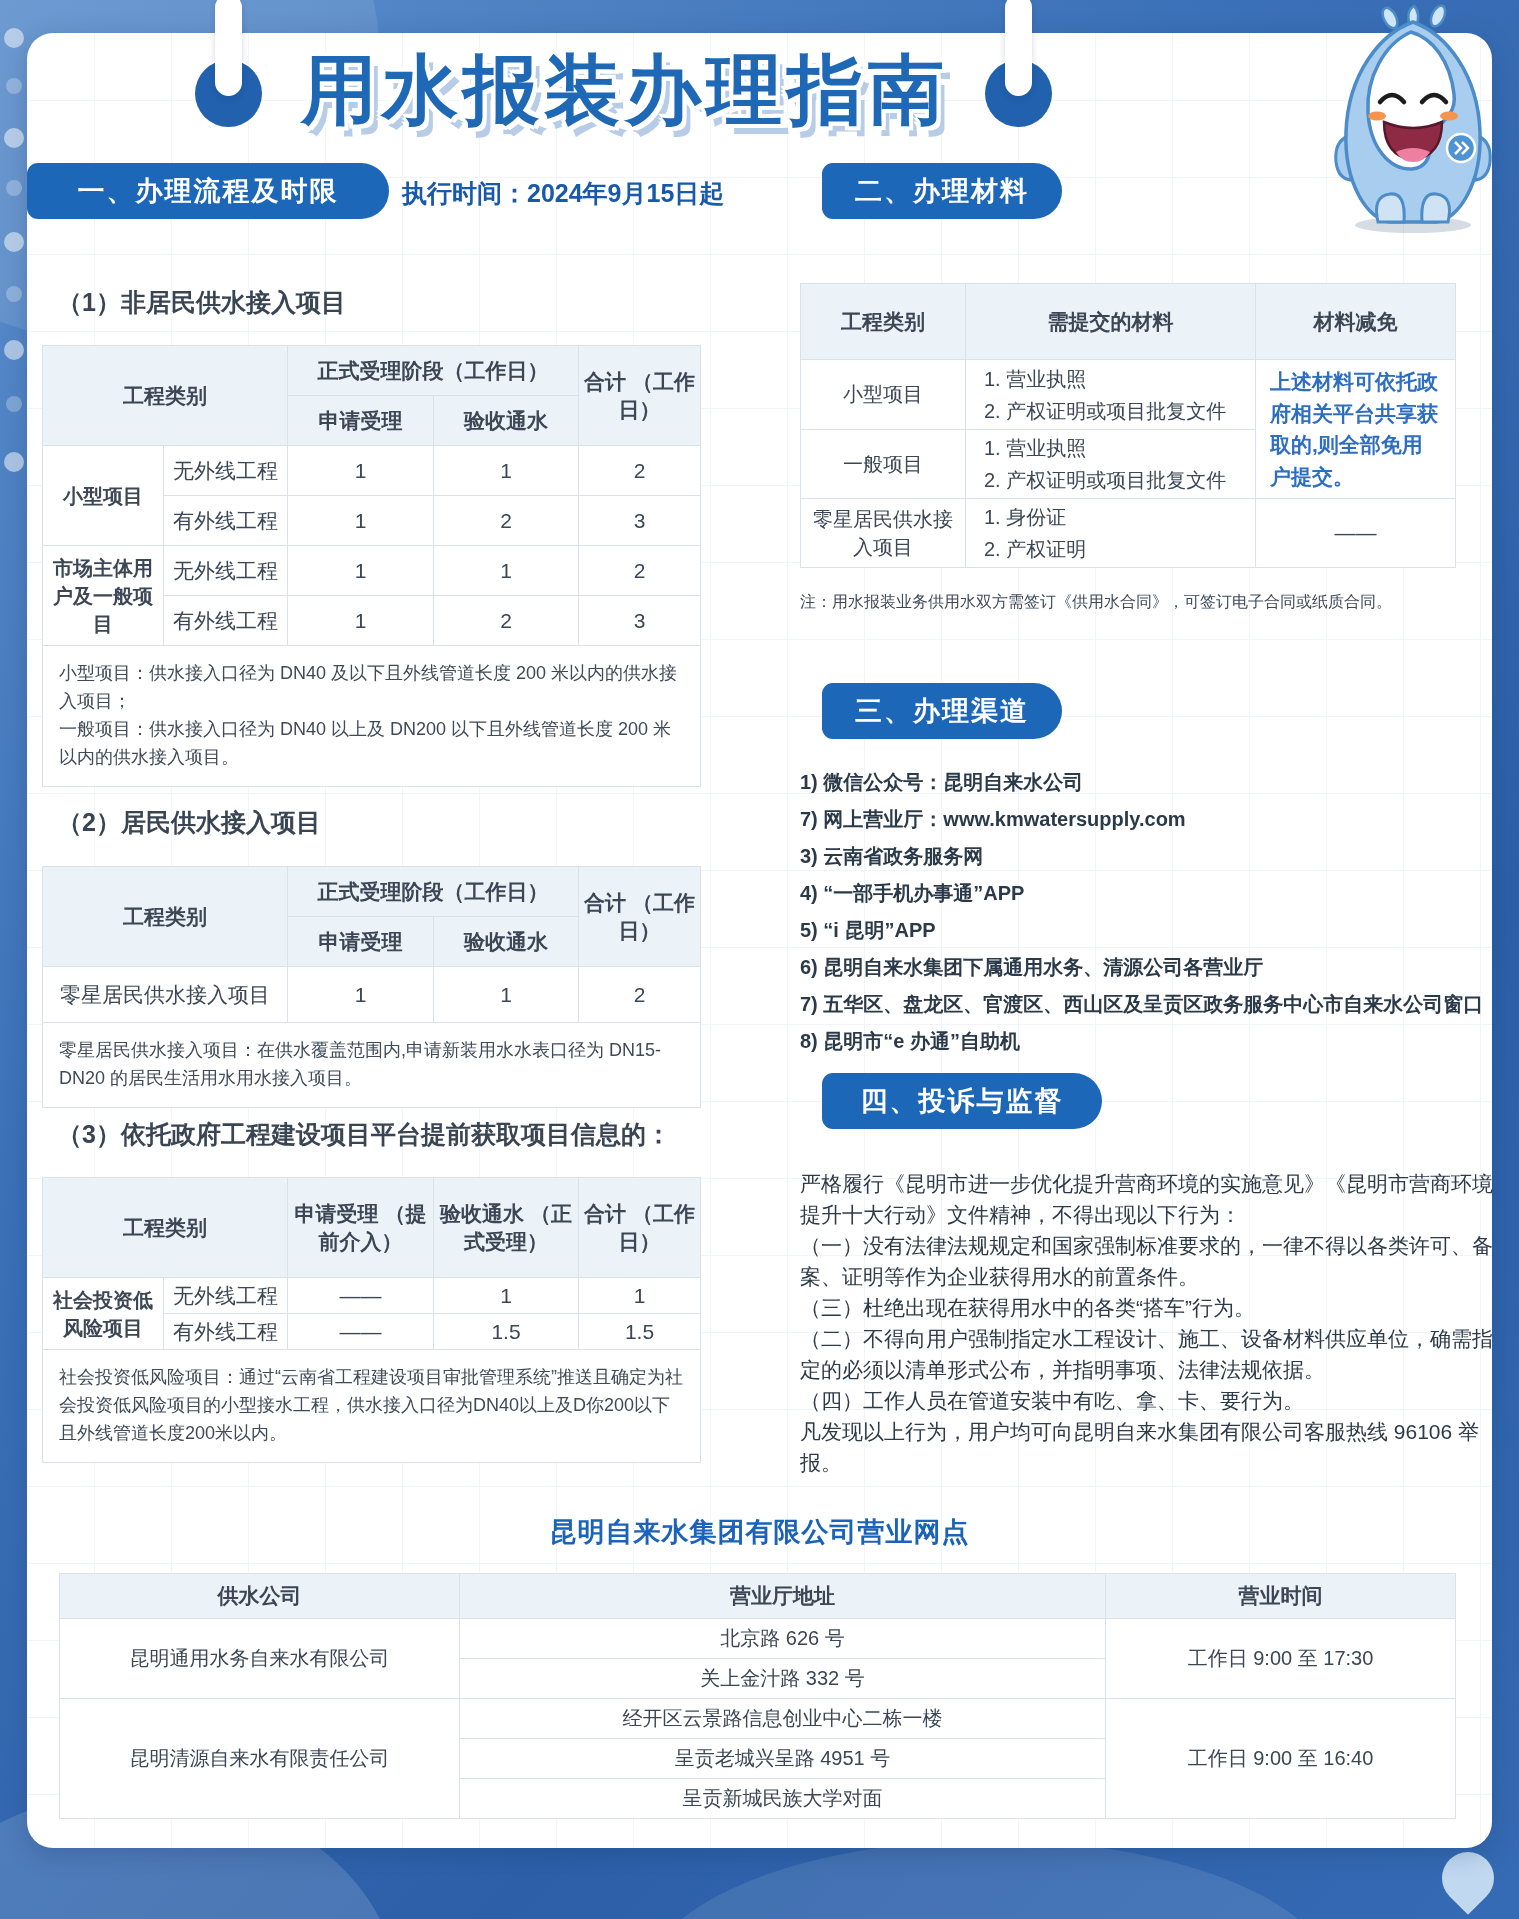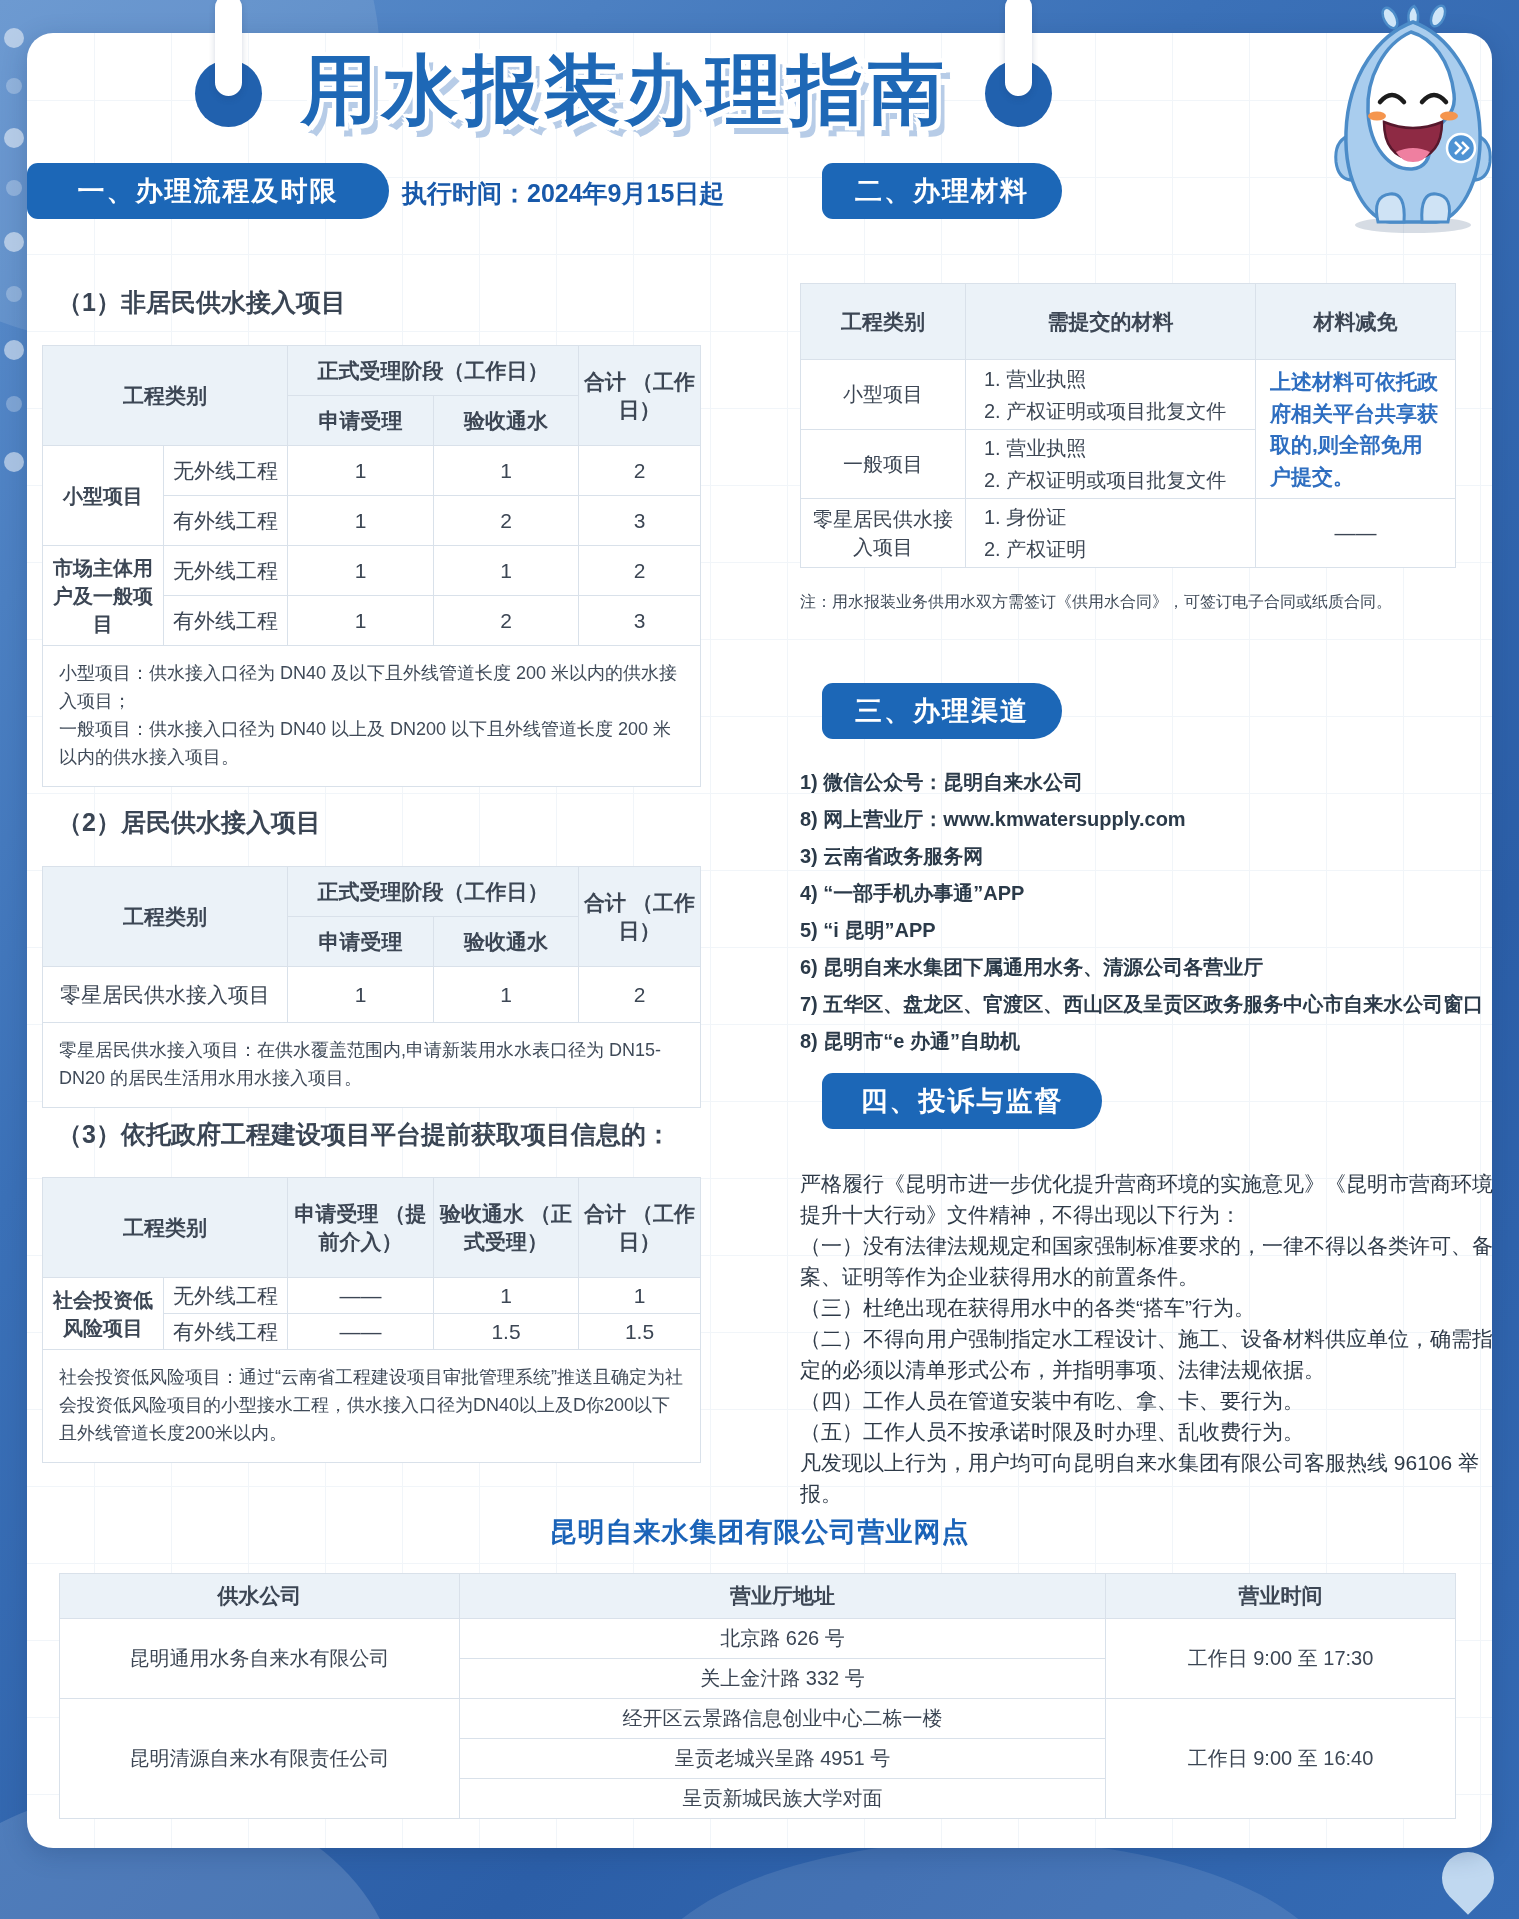--- a/index.html
+++ b/index.html
@@ -274,36 +274,35 @@
       <div>2. 产权证明</div>
     </td>
     <td>——</td>
   </tr>
 </tbody>
   </table>
 <div class="materials-note">注：用水报装业务供用水双方需签订《供用水合同》，可签订电子合同或纸质合同。</div>
 
 <div class="channels">
   <div>1) 微信公众号：昆明自来水公司</div>
-  <div>8) 网上营业厅：www.kmwatersupply.com</div>
+  <div>7) 网上营业厅：www.kmwatersupply.com</div>
   <div>3) 云南省政务服务网</div>
   <div>4) “一部手机办事通”APP</div>
   <div>5) “i 昆明”APP</div>
   <div>6) 昆明自来水集团下属通用水务、清源公司各营业厅</div>
   <div>7) 五华区、盘龙区、官渡区、西山区及呈贡区政务服务中心市自来水公司窗口</div>
   <div>8) 昆明市“e 办通”自助机</div>
 </div>
 
 <div class="supervision">
   <div>严格履行《昆明市进一步优化提升营商环境的实施意见》《昆明市营商环境提升十大行动》文件精神，不得出现以下行为：</div>
   <div>（一）没有法律法规规定和国家强制标准要求的，一律不得以各类许可、备案、证明等作为企业获得用水的前置条件。</div>
   <div>（三）杜绝出现在获得用水中的各类“搭车”行为。</div>
   <div>（二）不得向用户强制指定水工程设计、施工、设备材料供应单位，确需指定的必须以清单形式公布，并指明事项、法律法规依据。</div>
   <div>（四）工作人员在管道安装中有吃、拿、卡、要行为。</div>
-  <div>（五）工作人员不按承诺时限及时办理、乱收费行为。</div>
   <div>凡发现以上行为，用户均可向昆明自来水集团有限公司客服热线 96106 举报。</div>
 </div>
 
 <div class="network-title">昆明自来水集团有限公司营业网点</div>
 <table class="tbl tn" style="left:59px;top:1573px;width:1396px">
   <colgroup>
       <col style="width:400px">
       <col style="width:646px">
       <col style="width:350px">
     </colgroup>

